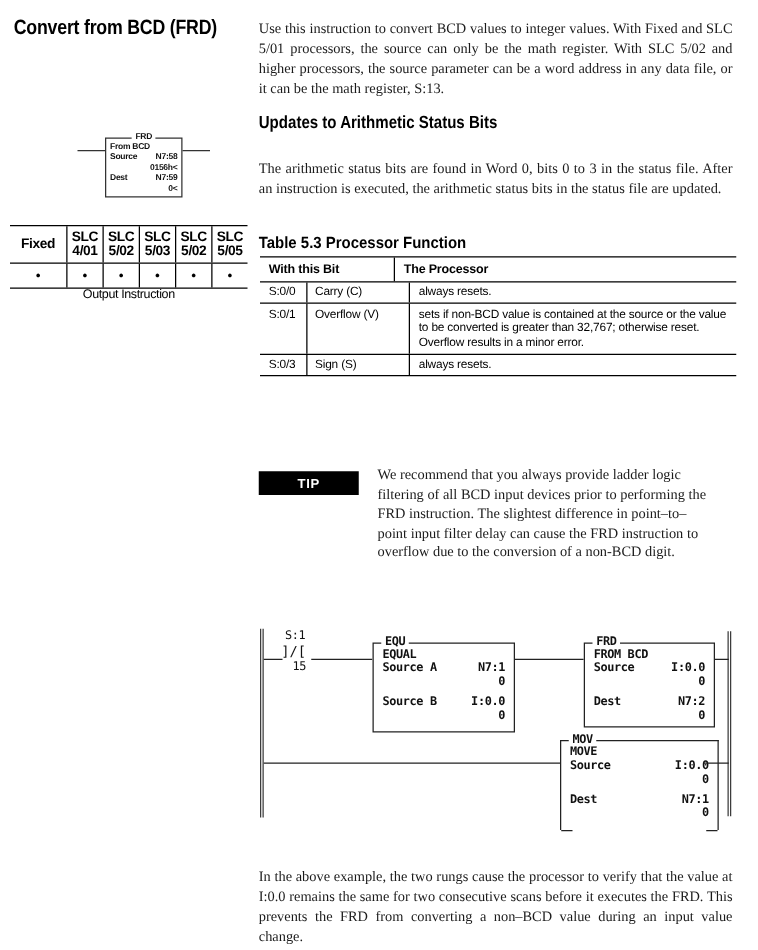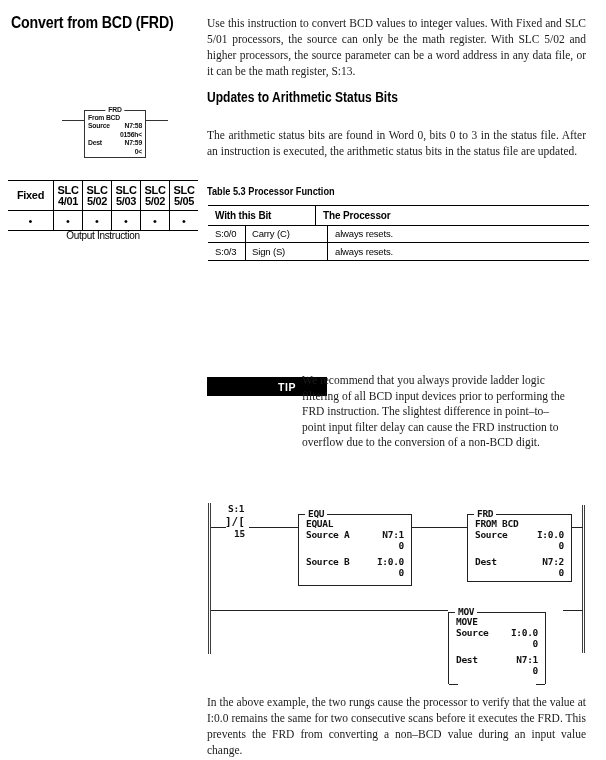--- a/index.html
+++ b/index.html
@@ -5,21 +5,21 @@
   html,body{margin:0;padding:0;background:#fff;}
   .page{position:relative;width:606px;height:760px;background:#ffffff;overflow:hidden;
         font-family:"Liberation Serif", serif;color:#1b1b1b;}
 
   
   .hd{font-family:"Liberation Sans", sans-serif;font-weight:bold;color:#000;white-space:nowrap;}
   .squeeze{display:inline-block;transform:scaleX(0.86);transform-origin:0 50%;}
 
   .title{position:absolute;left:11px;top:13px;font-size:16.5px;letter-spacing:-0.2px;}
   .h2{position:absolute;left:207px;top:89px;font-size:14px;}
-  .h3{position:absolute;left:207px;top:186px;font-size:10px;}
+  .h3{position:absolute;left:207px;top:186px;font-size:13px;}
 
   .para{position:absolute;font-size:11.5px;line-height:16px;text-align:justify;}
   .p-intro{left:207px;top:15px;width:379px;}
   .p-arith{left:207px;top:127px;width:379px;}
   .p-close{left:207px;top:694px;width:379px;}
 
   
   .stub{position:absolute;height:1.2px;background:#333;}
   .mbox{position:absolute;left:84px;top:110px;width:62px;height:48px;border:1.2px solid #333;
         font-family:"Liberation Sans", sans-serif;font-weight:bold;font-size:6.8px;
@@ -53,30 +53,30 @@
   .ptable .ph{display:flex;border-bottom:1.6px solid #000;font-weight:bold;font-size:10px;}
   .ptable .ph .c1{width:107px;box-sizing:border-box;padding:4px 6px 3px 7px;}
   .ptable .ph .c2{flex:1;border-left:1.1px solid #000;box-sizing:border-box;padding:4px 6px 3px 7px;}
   .ptable .pr{display:flex;border-bottom:1.1px solid #000;}
   .ptable .pr .cb{width:37px;box-sizing:border-box;padding:2.5px 2px 2.5px 7px;}
   .ptable .pr .cn{width:70px;border-left:1.1px solid #000;box-sizing:border-box;padding:2.5px 2px 2.5px 6px;}
   .ptable .pr .cd{flex:1;border-left:1.1px solid #000;box-sizing:border-box;padding:2.5px 4px 2.5px 7px;margin-left:12px;}
 
   
   .tipbox{position:absolute;left:207px;top:377px;width:80px;height:19px;background:#000;
-          display:flex;align-items:center;justify-content:center;padding-left:40px;}
+          display:flex;align-items:center;justify-content:center;}
   .tipbox span{color:#fff;font-family:"Liberation Sans", sans-serif;font-weight:bold;
           font-size:10.5px;letter-spacing:0.5px;}
   .tiptext{position:absolute;left:302px;top:373px;width:264px;font-size:11.5px;line-height:15.6px;}
 
   
   .rail{position:absolute;width:3px;box-sizing:border-box;border-left:1.2px solid #3c3c3c;
         border-right:1.2px solid #3c3c3c;}
   .wire{position:absolute;height:1.2px;background:#222;}
-  .lfont{font-family:"DejaVu Sans Mono", monospace;font-weight:bold;color:#111;}
+  .lfont{font-family:"DejaVu Sans Mono", monospace;font-weight:normal;color:#111;}
   .lbox{position:absolute;border:1.2px solid #222;background:#fff;box-sizing:border-box;
         font-family:"DejaVu Sans Mono", monospace;font-weight:bold;font-size:9.5px;
         letter-spacing:-0.3px;color:#111;}
   .lbox .ltitle{position:absolute;top:-6px;left:6px;background:#fff;padding:0 3px;line-height:10px;}
   .lbody{padding:3px 7px 0 7px;}
   .lrow{display:flex;justify-content:space-between;line-height:11px;}
   .lrow.val{justify-content:flex-end;}
   .lspace{height:5px;}
   .corner{position:absolute;bottom:-1.2px;width:9px;height:1.2px;background:#222;}
   .mov-noline{border-bottom:none;}
@@ -177,20 +177,25 @@
     <div class="ph">
       <div class="c1">With this Bit</div>
       <div class="c2">The Processor</div>
     </div>
     <div class="pr">
       <div class="cb">S:0/0</div>
       <div class="cn">Carry (C)</div>
       <div class="cd">always resets.</div>
     </div>
     <div class="pr">
+      <div class="cb">S:0/1</div>
+      <div class="cn">Overflow (V)</div>
+      <div class="cd">sets if non-BCD value is contained at the source or the value to be converted is greater than 32,767; otherwise reset.  Overflow results in a minor error.</div>
+    </div>
+    <div class="pr">
       <div class="cb">S:0/3</div>
       <div class="cn">Sign (S)</div>
       <div class="cd">always resets.</div>
     </div>
   </div>
 
   <div class="tipbox">
       <span>TIP</span>
     </div>
   <div class="para tiptext" style="text-align:left;">We recommend that you always provide ladder logic filtering of all BCD input devices prior to performing the FRD instruction. The slightest difference in point–to–point input filter delay can cause the FRD instruction to overflow due to the conversion of a non-BCD digit.</div>
@@ -252,21 +257,21 @@
         <div class="lrow val">
             <span>0</span>
           </div>
       </div>
     </div>
 
     <div class="wire" style="left:572px;top:527px;width:11px;"></div>
 
     <div class="wire" style="left:211px;top:610px;width:237px;"></div>
 
-    <div class="lbox mov-noline" style="left:448px;top:592px;width:98px;height:72px;margin-top:20px;">
+    <div class="lbox mov-noline" style="left:448px;top:592px;width:127px;height:72px;">
       <span class="ltitle">MOV</span>
       <div class="corner" style="left:0;"></div>
       <div class="corner" style="right:0;"></div>
       <div class="lbody">
         <div class="lrow">
             <span>MOVE</span>
           </div>
         <div class="lrow">
           <span>Source</span>
             <span>I:0.0</span>

